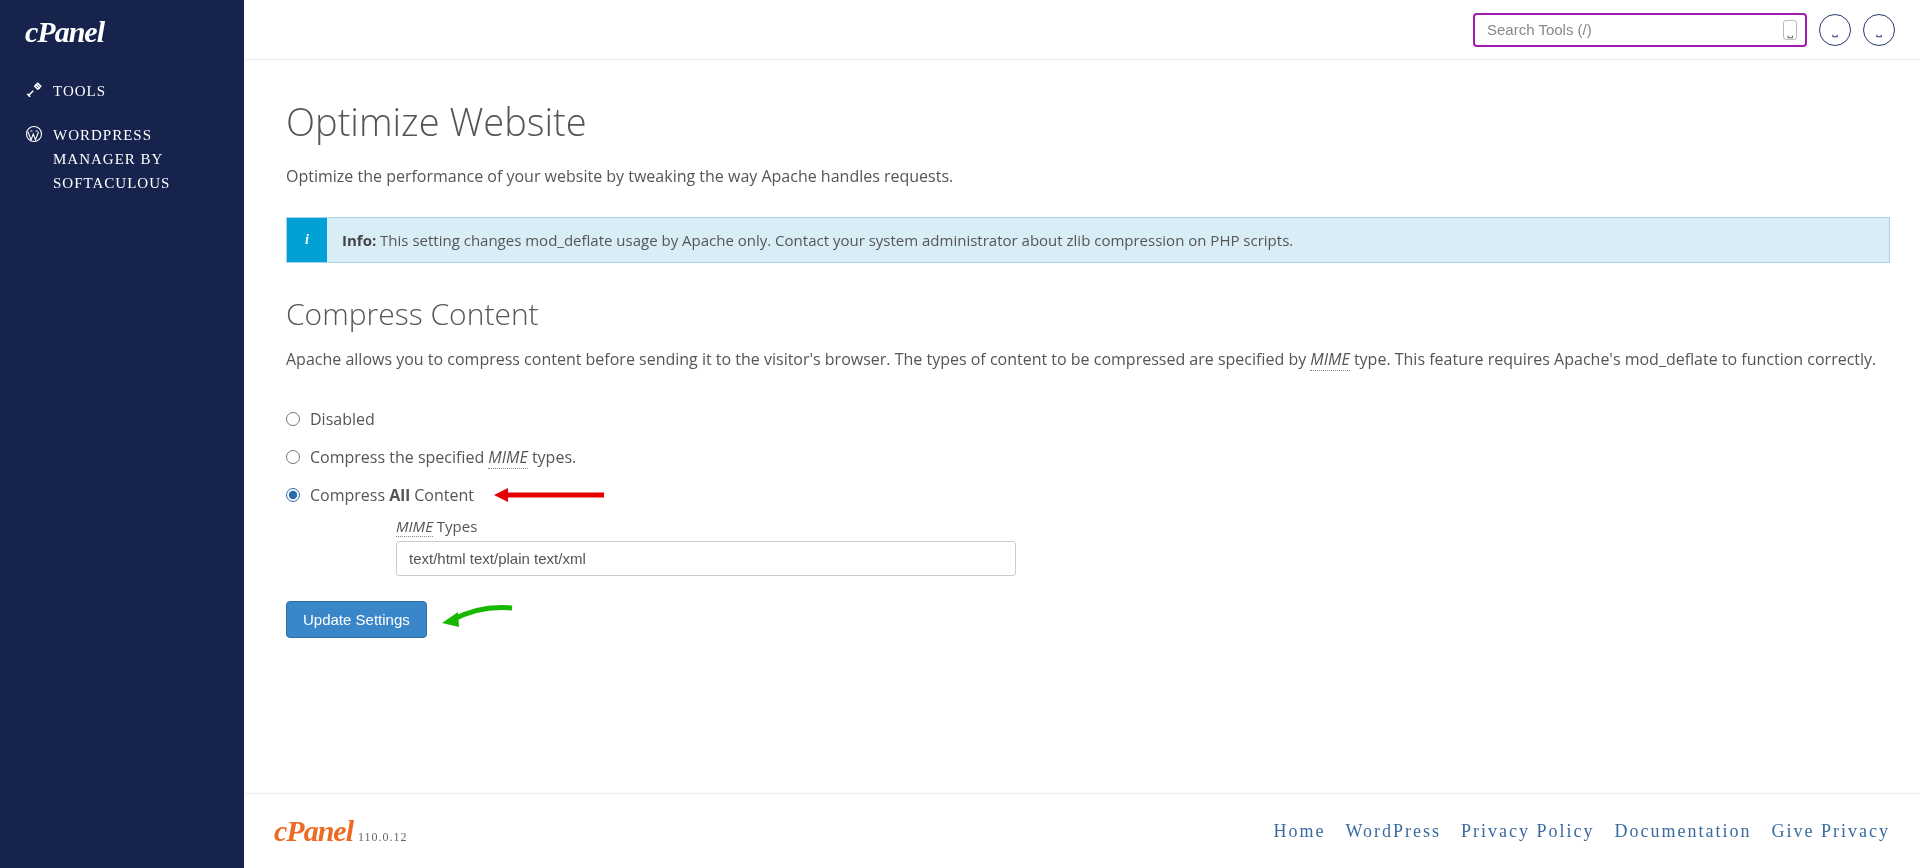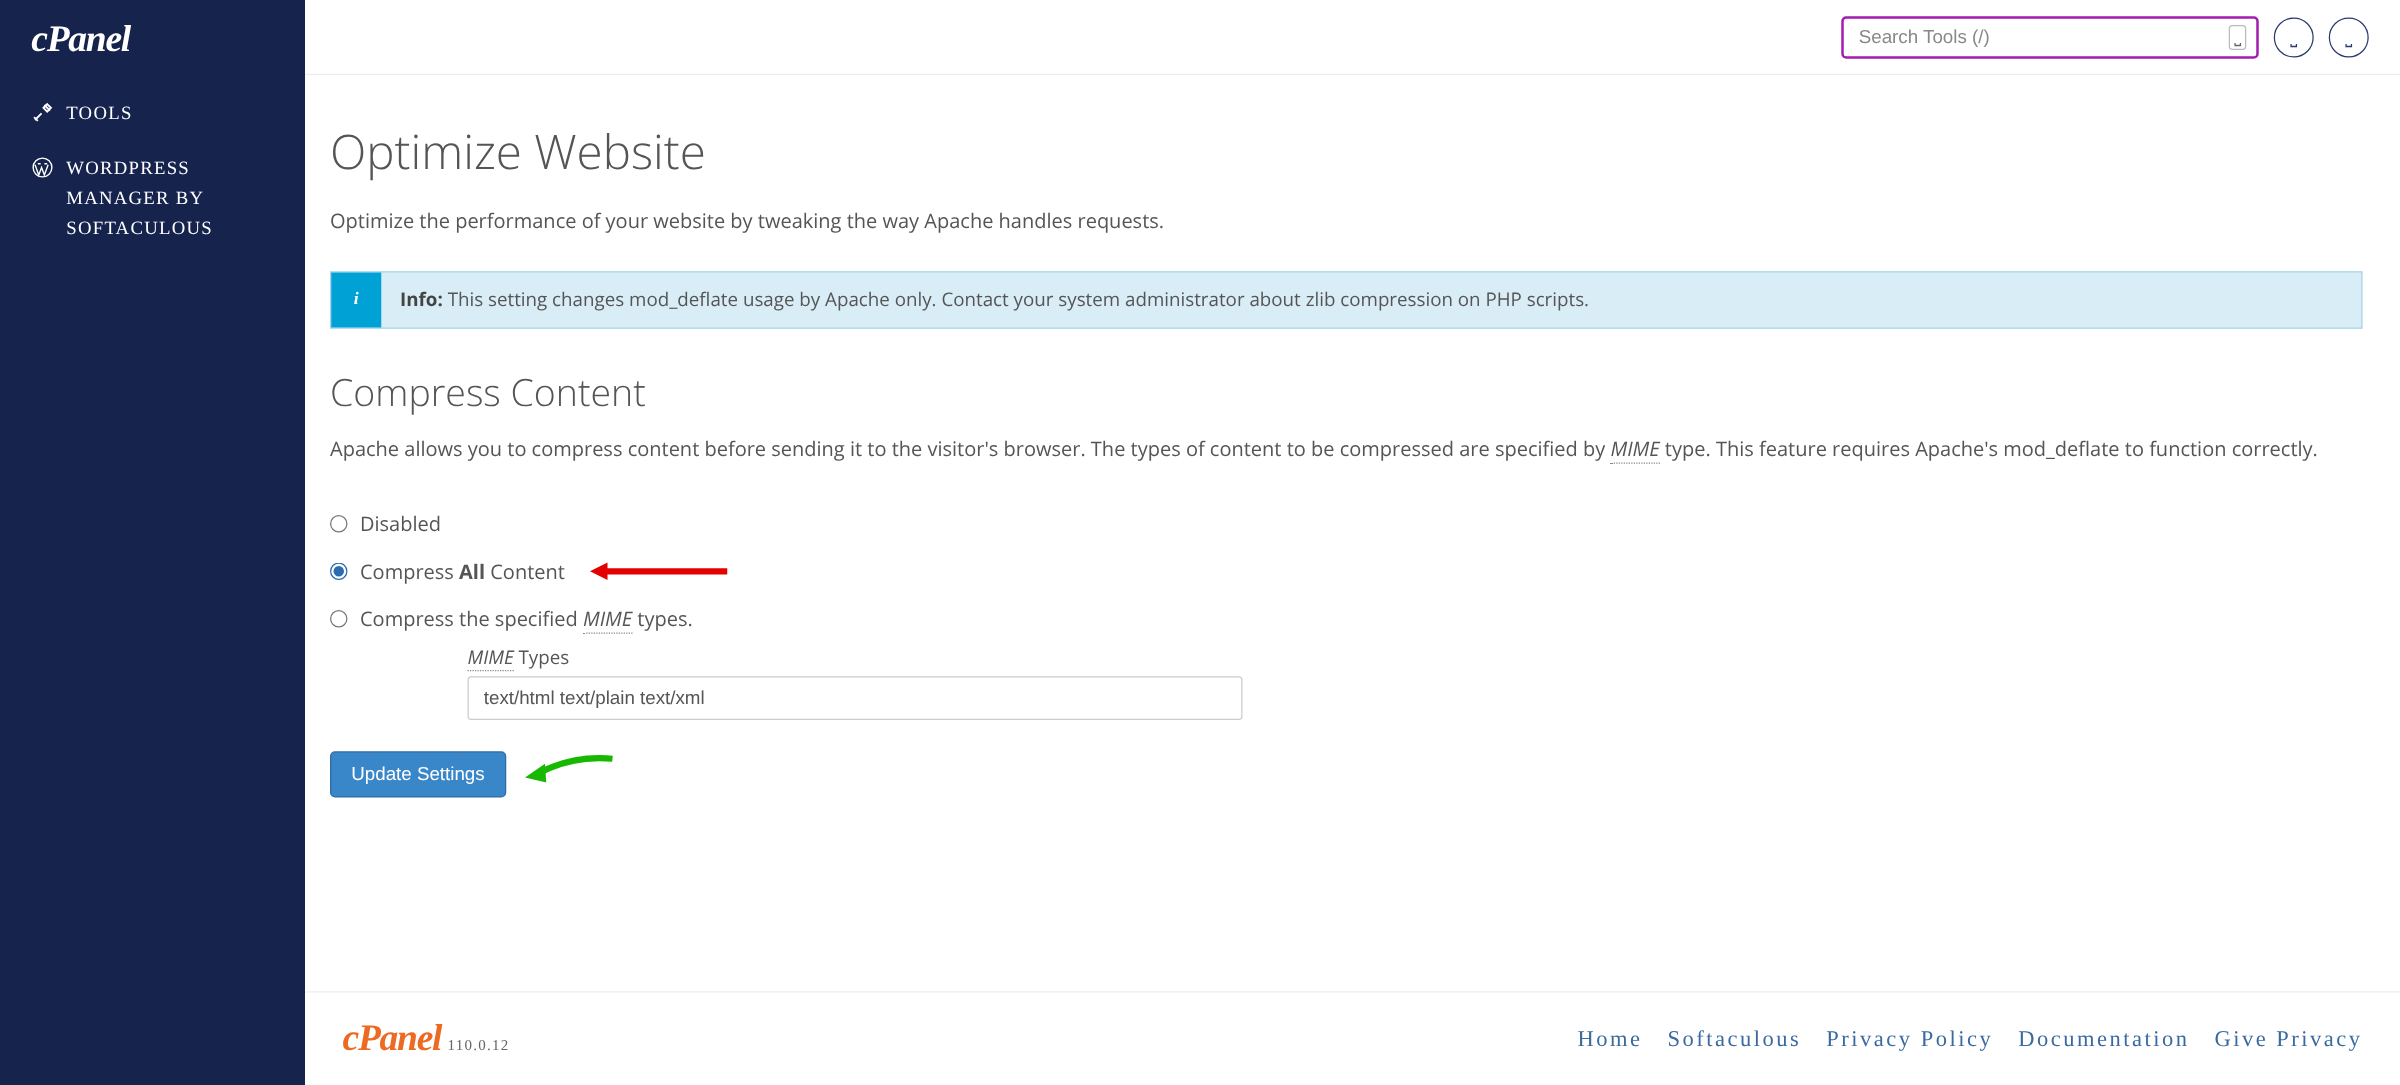--- a/index.html
+++ b/index.html
@@ -11,21 +11,21 @@
 .nav-item { display: flex; align-items: flex-start; gap: 10px; padding: 10px 25px; color: #fff; font-family: Georgia, serif; font-size: 15px; text-transform: uppercase; letter-spacing: 1px; line-height: 1.6; cursor: pointer; }
 .nav-text { flex: 1; }
 .nav-icon { width: 18px; height: 18px; margin-top: 2px; flex-shrink: 0; }
 .main { flex: 1; display: flex; flex-direction: column; background: #fff; }
 .topbar { height: 60px; border-bottom: 1px solid #eee; display: flex; align-items: center; justify-content: flex-end; padding: 0 25px; gap: 12px; }
 .search-wrap { position: relative; }
 .search { width: 334px; height: 34px; border: 2px solid #a21caf; border-radius: 4px; padding: 0 35px 0 12px; font-size: 15px; color: #555; }
 .search::placeholder { color: #888; }
 .search-icon { position: absolute; right: 10px; top: 50%; transform: translateY(-50%); font-family: monospace; font-size: 14px; color: #666; border: 1px solid #bbb; border-radius: 3px; padding: 0 3px; line-height: 1.3; }
 .icon-btn { width: 32px; height: 32px; border: 1px solid #2a3a6e; border-radius: 50%; background: transparent; display: flex; align-items: center; justify-content: center; font-family: monospace; font-size: 14px; color: #2a3a6e; cursor: pointer; }
-.content { padding: 35px 30px 20px 20px; flex: 1; }
+.content { padding: 35px 30px 20px 42px; flex: 1; }
 h1 { font-size: 38px; font-weight: 300; color: #555; margin-bottom: 18px; }
 .desc { font-size: 16px; color: #555; margin-bottom: 30px; }
 .alert { display: flex; align-items: stretch; border: 1px solid #a6d5e9; background: #d9edf7; margin-bottom: 30px; }
 .alert-icon { width: 40px; background: #00a2d6; color: #fff; display: flex; align-items: center; justify-content: center; font-weight: bold; font-family: Georgia, serif; font-style: italic; }
 .alert-body { padding: 12px 15px; color: #555; font-size: 15px; }
 .alert-body b { color: #444; }
 h2 { font-size: 30px; font-weight: 300; color: #555; margin-bottom: 14px; }
 .p2 { font-size: 16px; color: #555; margin-bottom: 30px; line-height: 1.4; }
 .mime-abbr { border-bottom: 1px dotted #888; cursor: help; font-style: italic; }
 .radio-group { margin-bottom: 25px; }
@@ -104,37 +104,37 @@
       <h2>Compress Content</h2>
       <p class="p2">
         <span>Apache allows you to compress content before sending it to the visitor's browser. The types of content to be compressed are specified by </span><span class="mime-abbr">MIME</span><span> type. This feature requires Apache's mod_deflate to function correctly.</span>
       </p>
 
       <div class="radio-group">
         <div class="radio-row">
           <input type="radio" name="compress" id="r-disabled" style="">
           <label for="r-disabled">Disabled</label>
         </div>
+        <div class="radio-row">
+          <input type="radio" name="compress" id="r-spec" style="">
+          <label for="r-spec">
+            <span>Compress the specified </span><span class="mime-abbr">MIME</span><span> types.</span>
+          </label>
+        </div>
         <div class="radio-row arrow-row">
           <input type="radio" name="compress" id="r-all" checked="" style="">
           <label for="r-all">
             <span>Compress </span><b>All</b><span> Content</span>
           </label>
           <span class="arrow-red">
             <svg width="110" height="16" viewBox="0 0 110 16">
                 <line x1="110" y1="8" x2="10" y2="8" stroke="#e40000" stroke-width="5"></line>
                 <polygon points="0,8 14,1 14,15" fill="#e40000"></polygon>
               </svg>
           </span>
-        </div>
-        <div class="radio-row">
-          <input type="radio" name="compress" id="r-spec" style="">
-          <label for="r-spec">
-            <span>Compress the specified </span><span class="mime-abbr">MIME</span><span> types.</span>
-          </label>
         </div>
         <div class="mime-block">
           <label class="mime-label" for="mime-input">
             <span class="mime-abbr">MIME</span><span> Types</span>
           </label>
           <input class="mime-input" id="mime-input" type="text" value="text/html text/plain text/xml" style="">
         </div>
       </div>
 
       <div class="submit-row">
@@ -148,20 +148,20 @@
       </div>
     </div>
 
     <div class="footer">
       <div class="footer-left">
         <span class="footer-logo">cPanel</span>
         <span class="footer-ver">110.0.12</span>
       </div>
       <div class="footer-links">
         <a>Home</a>
-        <a>Softaculous</a>
+        <a>WordPress</a>
         <a>Privacy Policy</a>
         <a>Documentation</a>
         <a>Give Privacy</a>
       </div>
     </div>
   </div>
 </div>
 
 </body></html>

